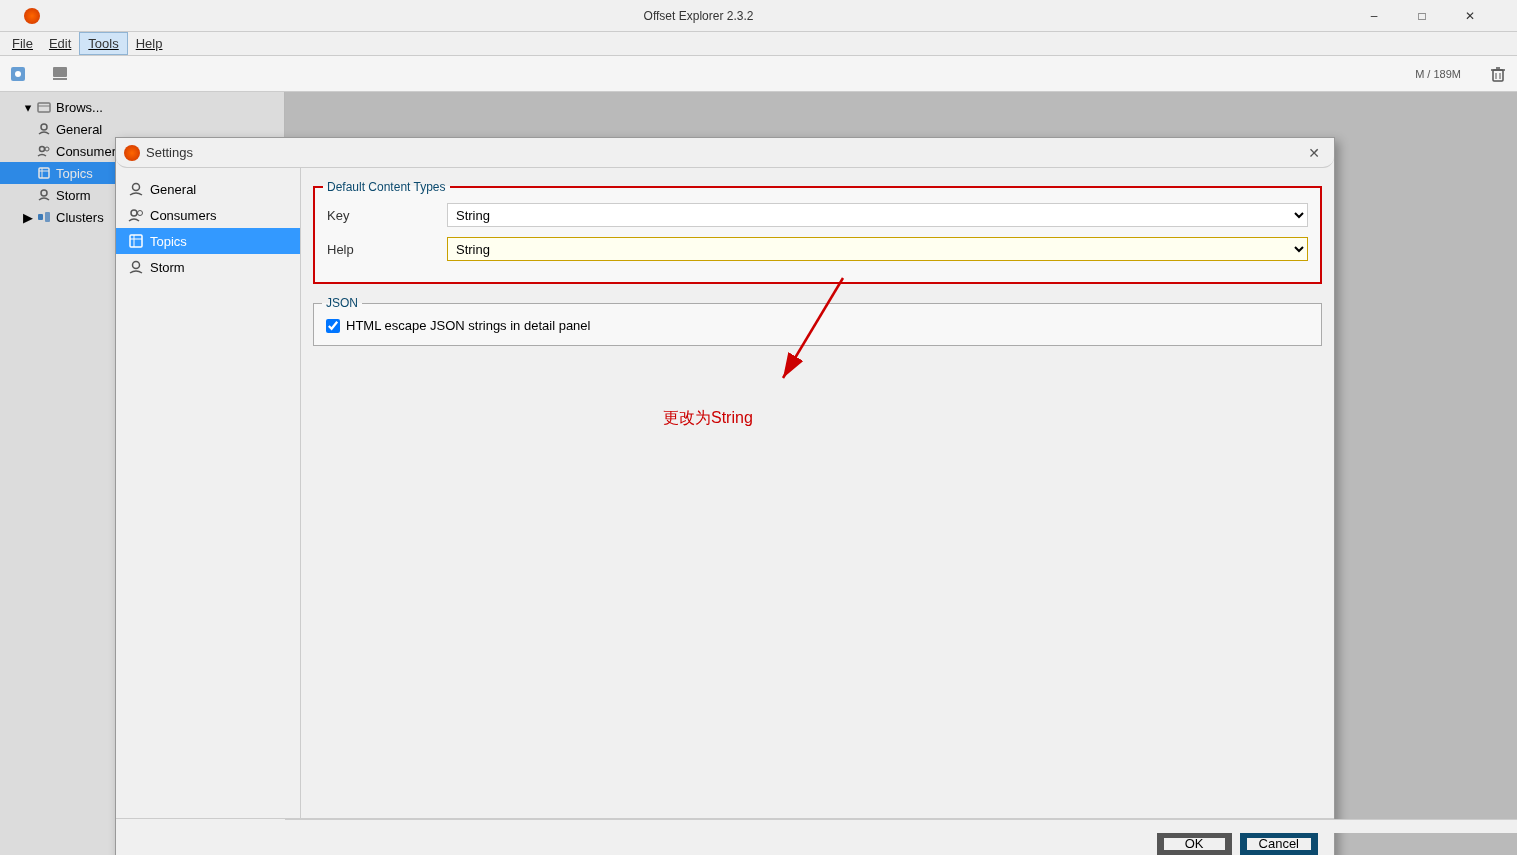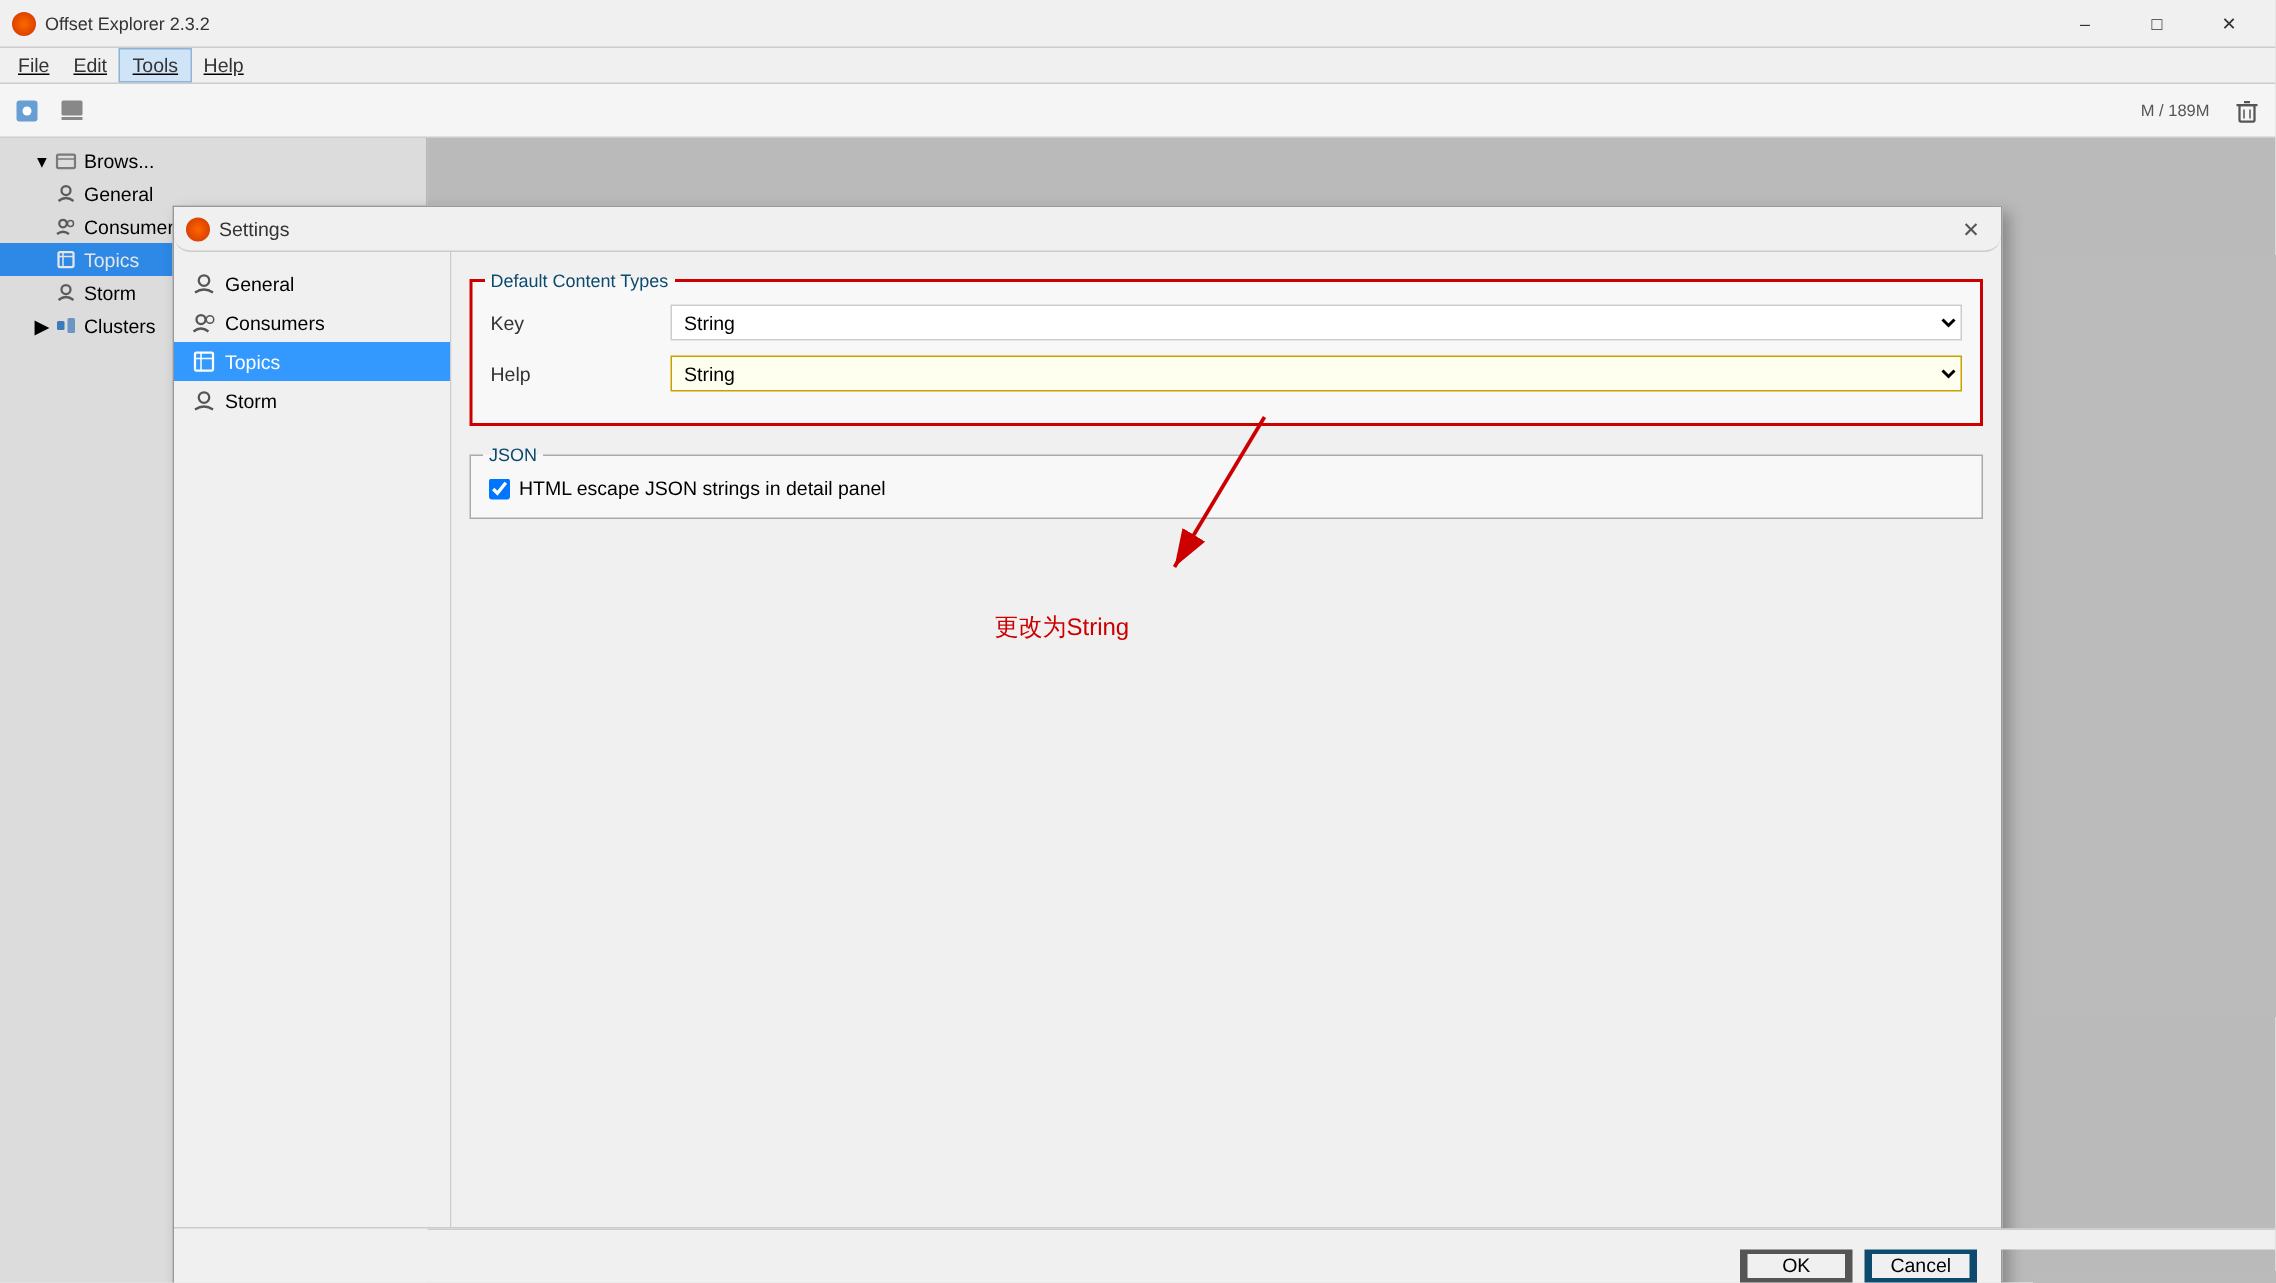--- a/index.html
+++ b/index.html
@@ -12,23 +12,24 @@
       overflow: hidden;
       position: relative;
     }
 
     
     .title-bar {
       background: #f0f0f0;
       height: 32px;
       display: flex;
       align-items: center;
-      padding: 0 8px;
+      padding: 0 24px;
       border-bottom: 1px solid #ccc;
       position: relative;
+      text-align: center;
     }
     .title-bar-icon {
       width: 16px;
       height: 16px;
       margin-right: 6px;
       background: radial-gradient(circle, #ff6600, #cc3300);
       border-radius: 50%;
     }
     .title-bar-text {
       font-size: 12px;
@@ -72,21 +73,21 @@
     .menu-item.active { background: #d0e4f7; border: 1px solid #90b4d4; }
 
     
     .toolbar {
       background: #f5f5f5;
       height: 36px;
       border-bottom: 1px solid #ccc;
       display: flex;
       align-items: center;
       padding: 0 4px;
-      gap: 2px;
+      gap: 14px;
     }
     .tool-btn {
       width: 28px;
       height: 28px;
       display: flex;
       align-items: center;
       justify-content: center;
       cursor: pointer;
       border: 1px solid transparent;
       border-radius: 2px;
@@ -297,21 +298,21 @@
       border-top: 1px solid #ccc;
       display: flex;
       align-items: center;
       justify-content: flex-end;
       padding: 0 16px;
       gap: 8px;
     }
     .dialog-btn {
       min-width: 75px;
       height: 26px;
-      border: 5px solid #0c4a6e;
+      border: 7px solid #0c4a6e;
       background: #f0f0f0;
       cursor: pointer;
       font-size: 13px;
       padding: 0 12px;
       display: flex;
       align-items: center;
       justify-content: center;
     }
     .dialog-btn.default {
       border-color: #555;

